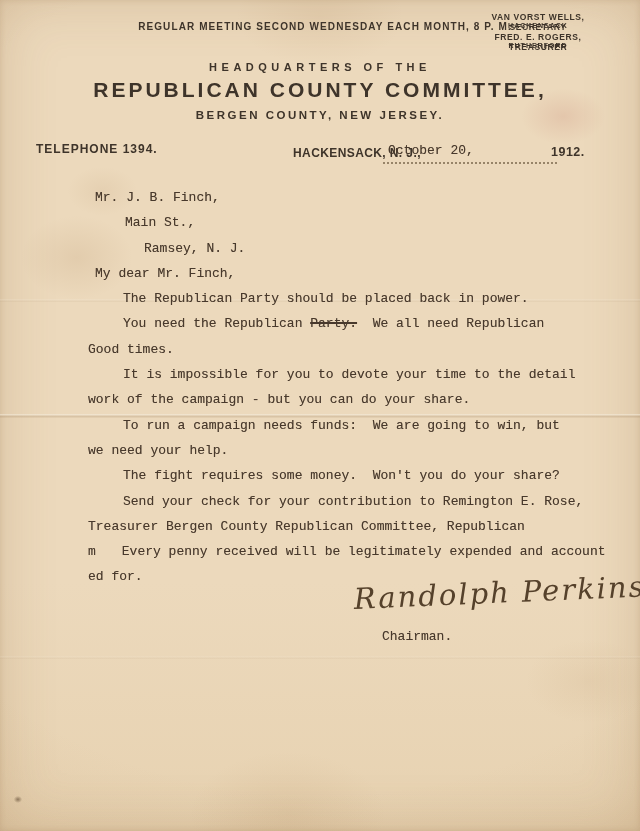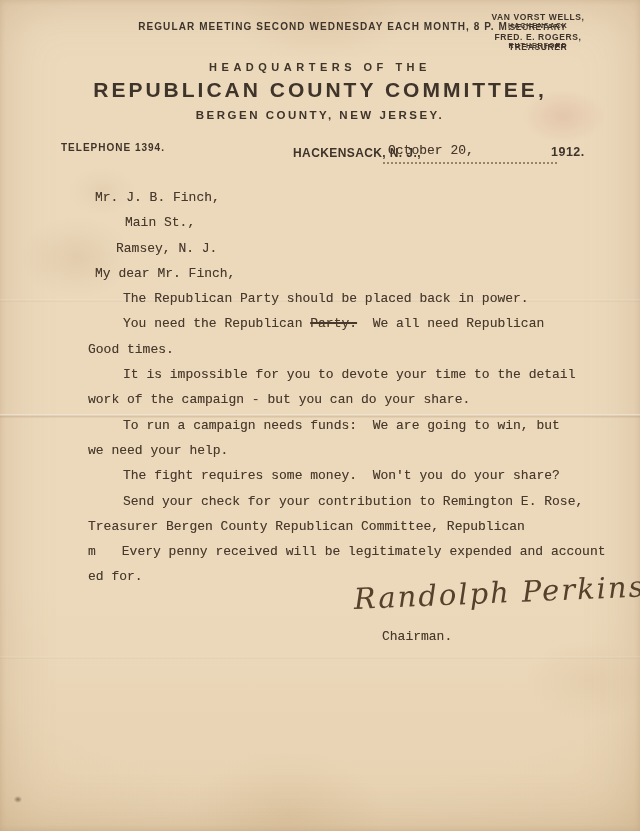--- a/index.html
+++ b/index.html
@@ -38,41 +38,41 @@
   .officer-name  { font-size:8.5px; letter-spacing:.6px; height:10px; }
   .officer-place { font-size:7px;   letter-spacing:1px;  height:9.5px; }
   .lh-center { position:absolute; top:21px; left:0; width:100%; text-align:center;
                font-size:10px; letter-spacing:1.1px;padding-left:10px; }
   .hq-line  { position:absolute; top:61px;  left:0; width:100%; text-align:center;
               font-size:11px;  letter-spacing:4.5px; }
   .committee-title { position:absolute; top:78px; left:0; width:100%; text-align:center;
               font-size:21px; letter-spacing:3px; }
   .county-line { position:absolute; top:109px; left:0; width:100%; text-align:center;
               font-size:11.5px; letter-spacing:2.5px; }
-  .phone-line { position:absolute; top:142px; left:36px; font-size:10px; letter-spacing:1px;margin-left:25px; }
+  .phone-line { position:absolute; top:142px; left:36px; font-size:12px; letter-spacing:1px; }
 
   .dateline { position:absolute; top:143px; left:0; width:100%; height:22px; }
   .place-line { position:absolute; left:293px; top:3px; font-size:12px; letter-spacing:.4px; }
   .date-dots  { position:absolute; left:383px; width:174px; bottom:1px;
                 border-bottom:2px dotted rgba(95,75,48,0.6); }
   .typed-date { position:absolute; left:388px; top:0; }
   .year-printed { position:absolute; left:551px; top:2px; font-size:12.5px; letter-spacing:.5px; }
 
   
   .typed, .typed-date {
     font-family:"Liberation Mono", monospace;
     font-size:13px; color:#48392c;
     text-shadow:0 0 .5px rgba(72,57,44,.45);
     white-space:pre;
   }
   .letter-body { position:absolute; top:185px; left:88px; width:530px; }
   .typed-line { line-height:25.3px; }
   .addr-0, .salutation { margin-left:7px; }
   .addr-1 { margin-left:37px; }
-  .addr-2 { margin-left:28px; }
+  .addr-2 { margin-left:56px; }
   .indent { padding-left:35px; }
   .struck { text-decoration:line-through; text-decoration-thickness:1.5px; }
   .after-stray { margin-left:26px; }
   .closing { margin-left:240px; margin-top:2px; }
   .signature {
     margin-left:266px; margin-top:-8px; height:42px;
     font-family:"DejaVu Serif", serif; font-style:italic;
     font-size:29px; letter-spacing:2px; color:#55412b;
     transform:rotate(-2.5deg); transform-origin:left center;
     white-space:pre;

